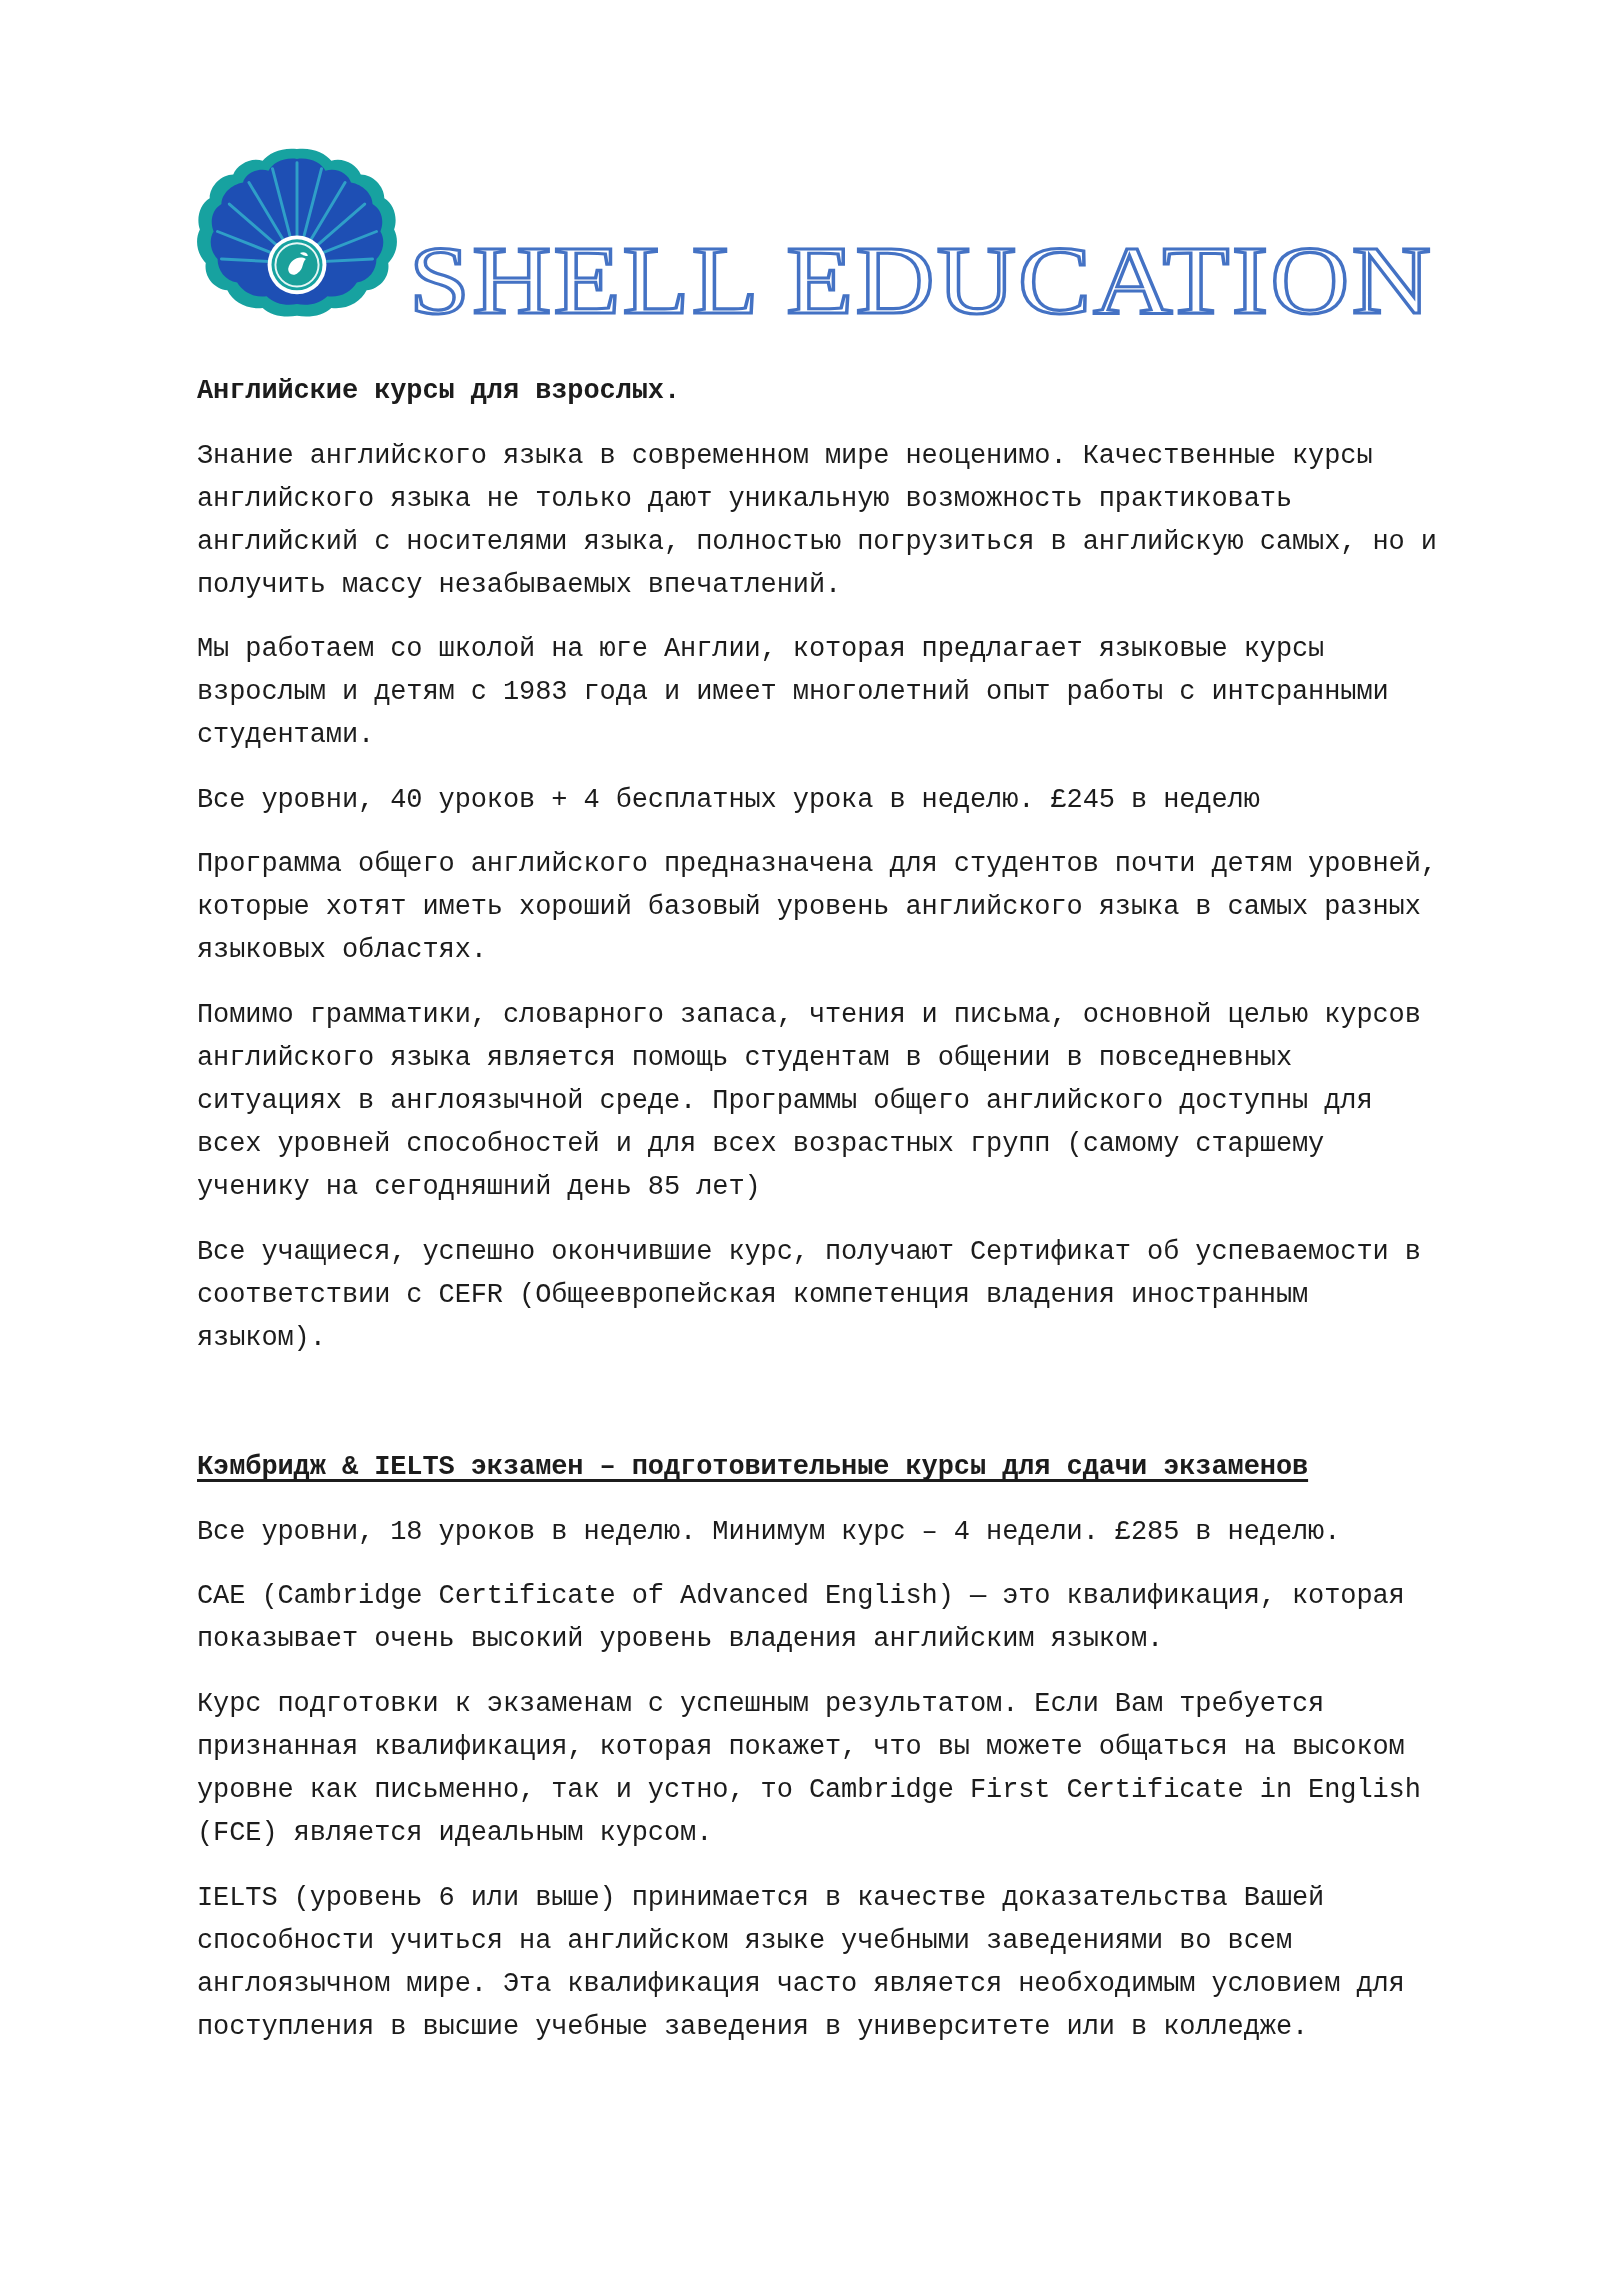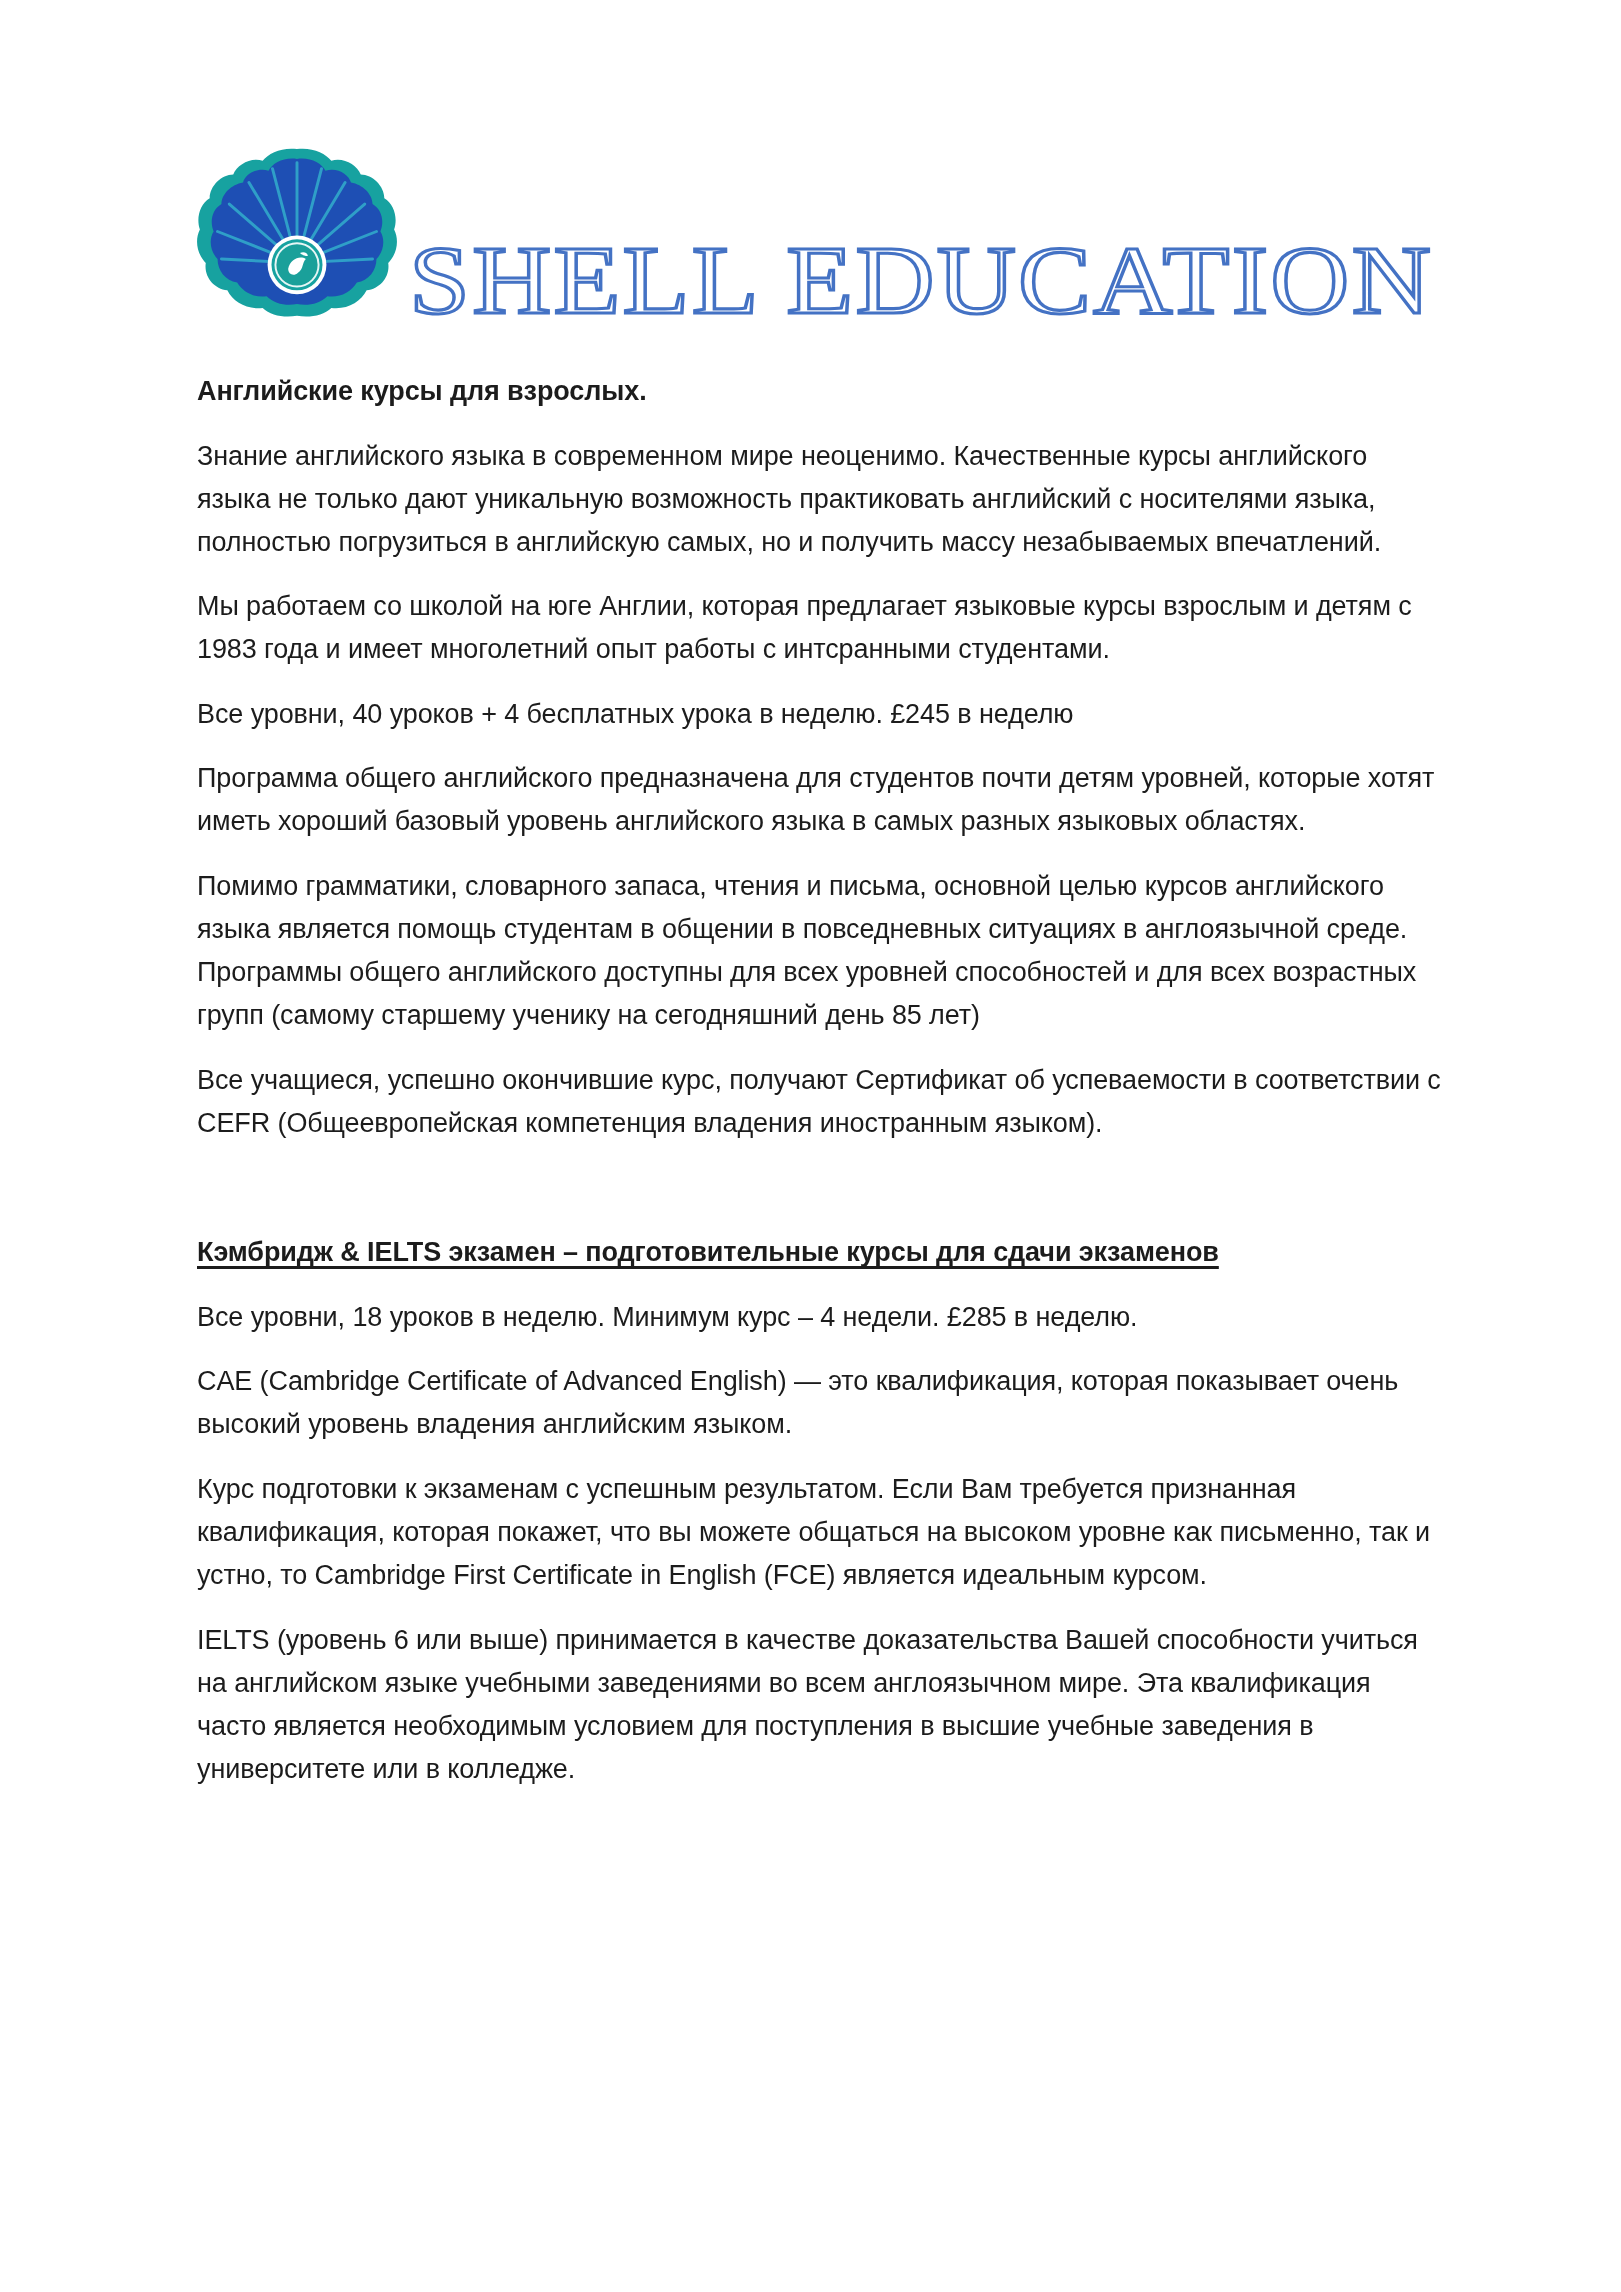--- a/index.html
+++ b/index.html
@@ -51,20 +51,21 @@
       position: absolute;
       left: 197px;
       top: 370px;
       width: 1245px;
       font-size: 27px;
       line-height: 43px;
       letter-spacing: -0.1px;
     }
     .content p {
       margin: 0 0 21.6px 0;
+      font-family: Liberation Mono, monospace;
     }
     .content .title {
       font-weight: bold;
       margin-bottom: 21.6px;
     }
     .content .section-heading {
       font-weight: bold;
       text-decoration: underline;
       text-decoration-thickness: 2.9px;
       text-underline-offset: 4.9px;

